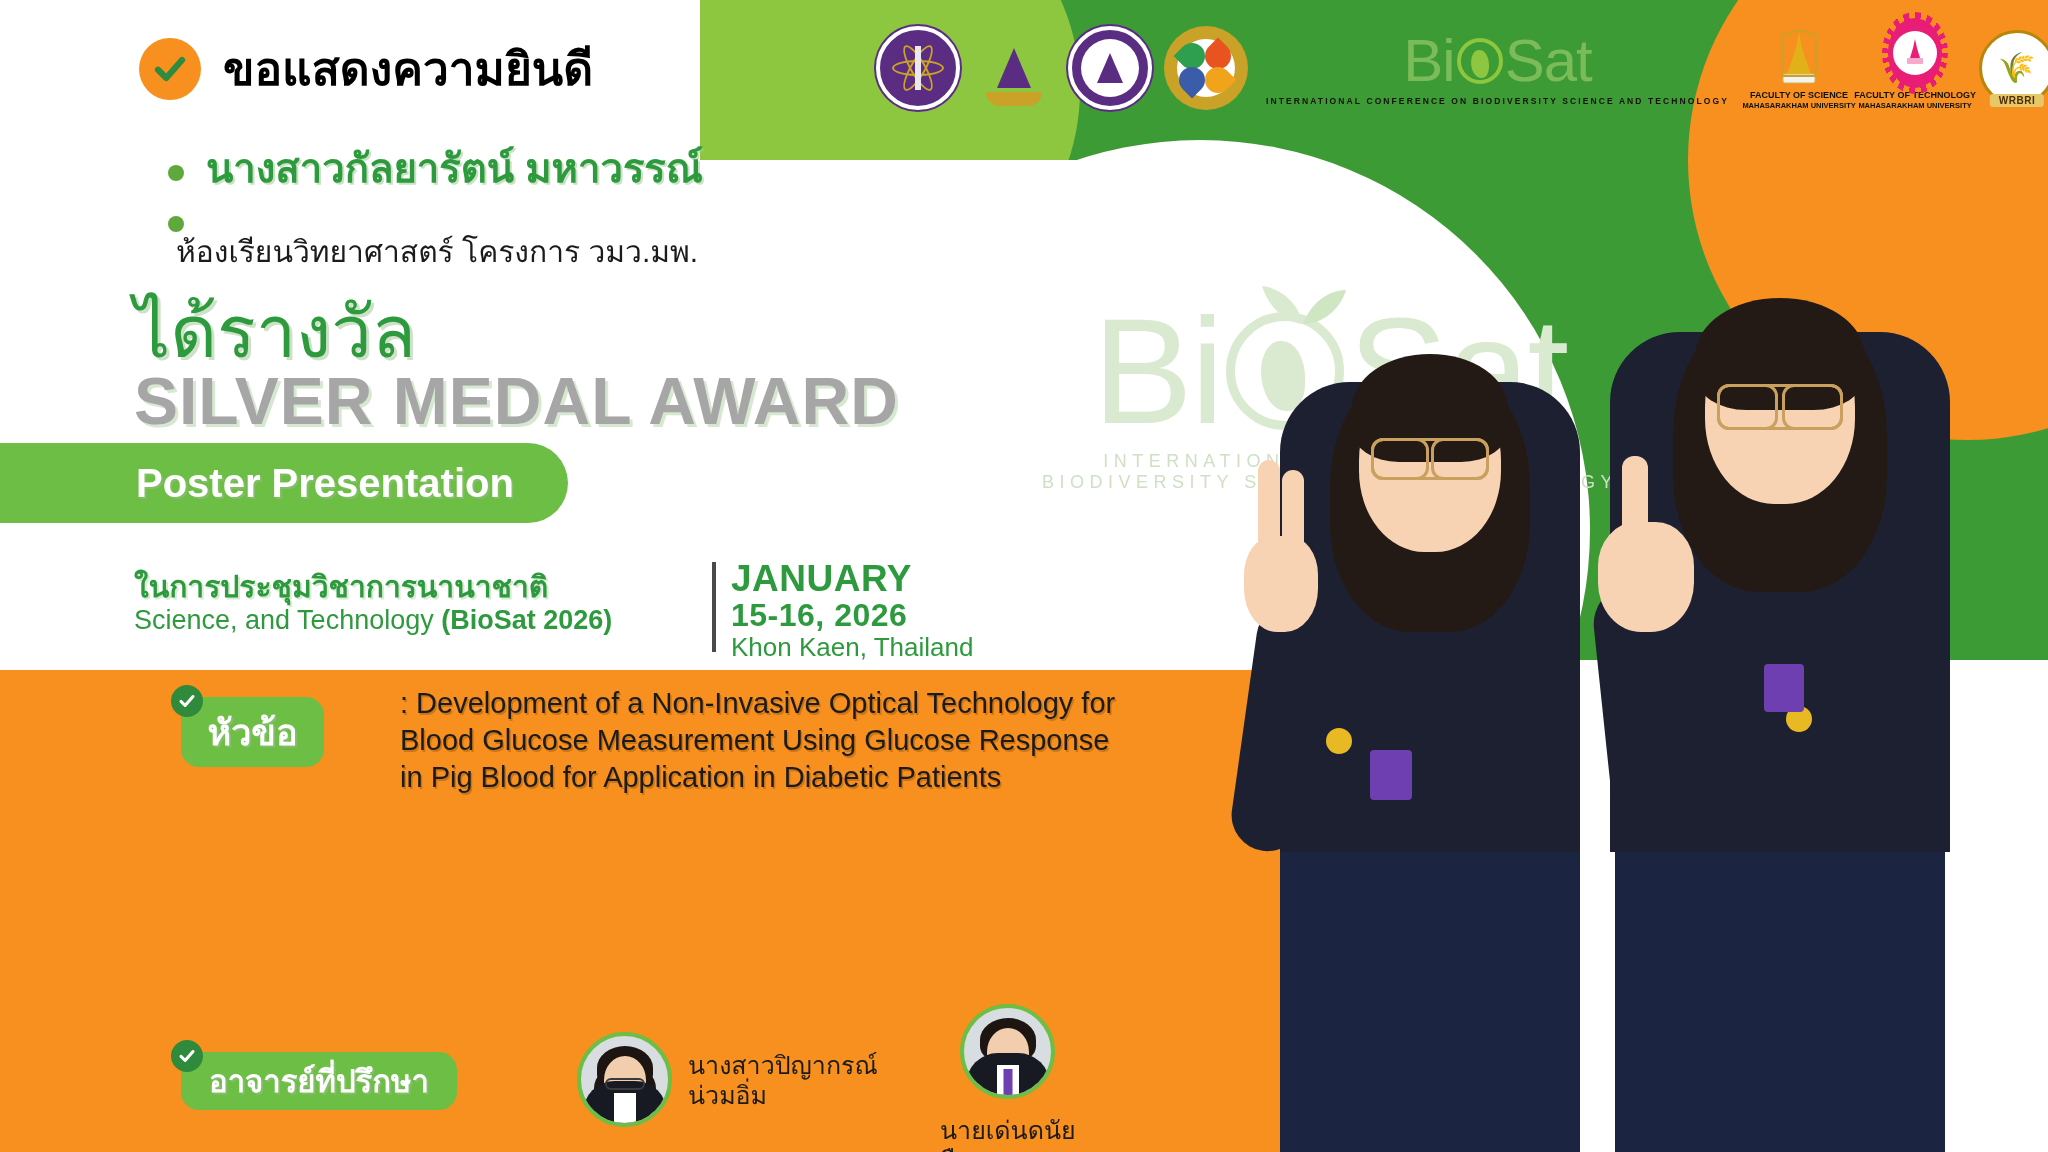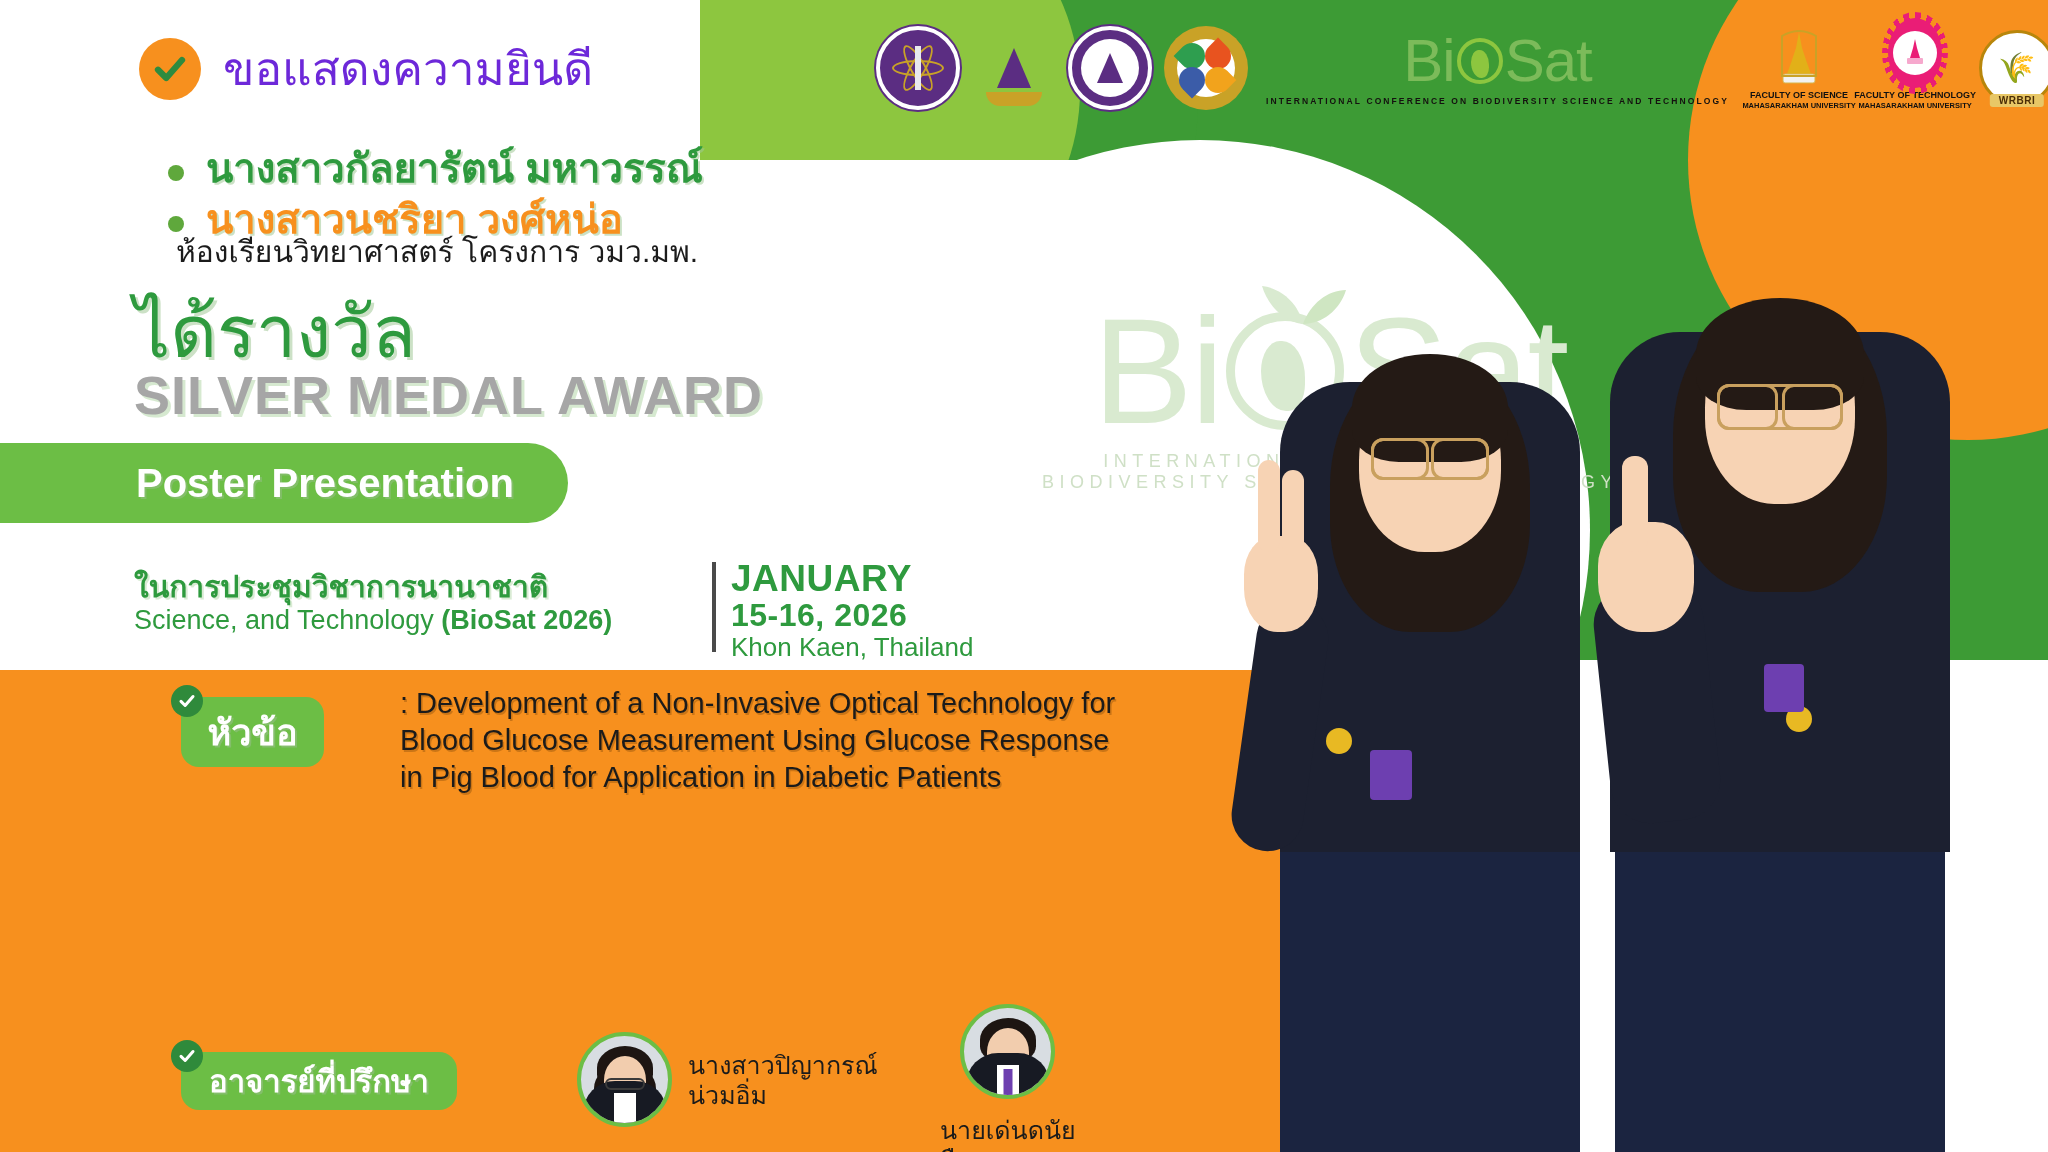--- a/index.html
+++ b/index.html
@@ -113,40 +113,40 @@
            background:#e8c766; color:#4a2d06; font-size:10px; font-weight:700;
            padding:1px 9px; border-radius:3px; letter-spacing:.5px; }
   .wrbri-grass{ font-size:30px; color:#8a6324; line-height:1; }
 
   
   .congrats { position:absolute; left:139px; top:32px; display:flex;
               align-items:center; gap:22px; }
   .check-badge { width:62px; height:62px; border-radius:50%; background:#f7901e;
                  display:flex; align-items:center; justify-content:center; }
   .check-badge svg { width:36px; height:36px; }
-  .congrats-text { font-size:46px; color:#6d28d9; font-weight:400;
+  .congrats-text { font-size:46px; color:#000000; font-weight:700;
                    font-family:"Liberation Sans", sans-serif; }
 
   
   .names { position:absolute; left:168px; top:145px; }
   .name-row { display:flex; align-items:flex-start; gap:22px; margin-bottom:4px; }
   .bullet { width:16px; height:16px; border-radius:50%; background:#5fa83c;
             margin-top:20px; flex:0 0 auto; }
   .name { font-size:40px; font-weight:700; line-height:1.18;
           text-shadow:2px 2px 0 rgba(160,200,150,.55); }
   .name-green { color:#2e9a3e; }
   .name-orange { color:#f7901e; }
   .school { position:absolute; left:176px; top:228px; font-size:30px;
             color:#1b1b1b; font-weight:400; }
 
   
   .award-thai { position:absolute; left:134px; top:296px; font-size:72px;
                 color:#2e9a3e; font-weight:400; line-height:1;
                 text-shadow:3px 3px 0 rgba(170,205,160,.6); }
-  .award-en { position:absolute; left:134px; top:368px; font-size:54px;
+  .award-en { position:absolute; left:134px; top:368px; font-size:66px;
               color:#a6a6a6; font-weight:700; letter-spacing:1px; line-height:1;
               text-shadow:3px 3px 0 rgba(180,215,170,.55); }
 
   
   .pill { position:absolute; left:-60px; top:443px; width:628px; height:80px;
           background:#6cbe45; border-radius:0 44px 44px 0;
           display:flex; align-items:center; }
   .pill-text { margin-left:196px; color:#ffffff; font-size:40px; font-weight:700;
                text-shadow:2px 2px 0 rgba(140,190,120,.7); }
 
@@ -360,21 +360,20 @@
     <div class="congrats-text">ขอแสดงความยินดี</div>
   </div>
 
   <div class="names">
     <div class="name-row">
       <span class="bullet"></span>
       <span class="name name-green">นางสาวกัลยารัตน์ มหาวรรณ์</span>
     </div>
     <div class="name-row">
       <span class="bullet"></span>
-      <span class="name name-orange">นางสาวนชริยา วงศ์หน่อ</span>
     </div>
   </div>
   <div class="school">ห้องเรียนวิทยาศาสตร์ โครงการ วมว.มพ.</div>
 
   <div class="award-thai">ได้รางวัล</div>
   <div class="award-en">SILVER MEDAL AWARD</div>
 
   <div class="pill">
     <span class="pill-text">Poster Presentation</span>
   </div>

